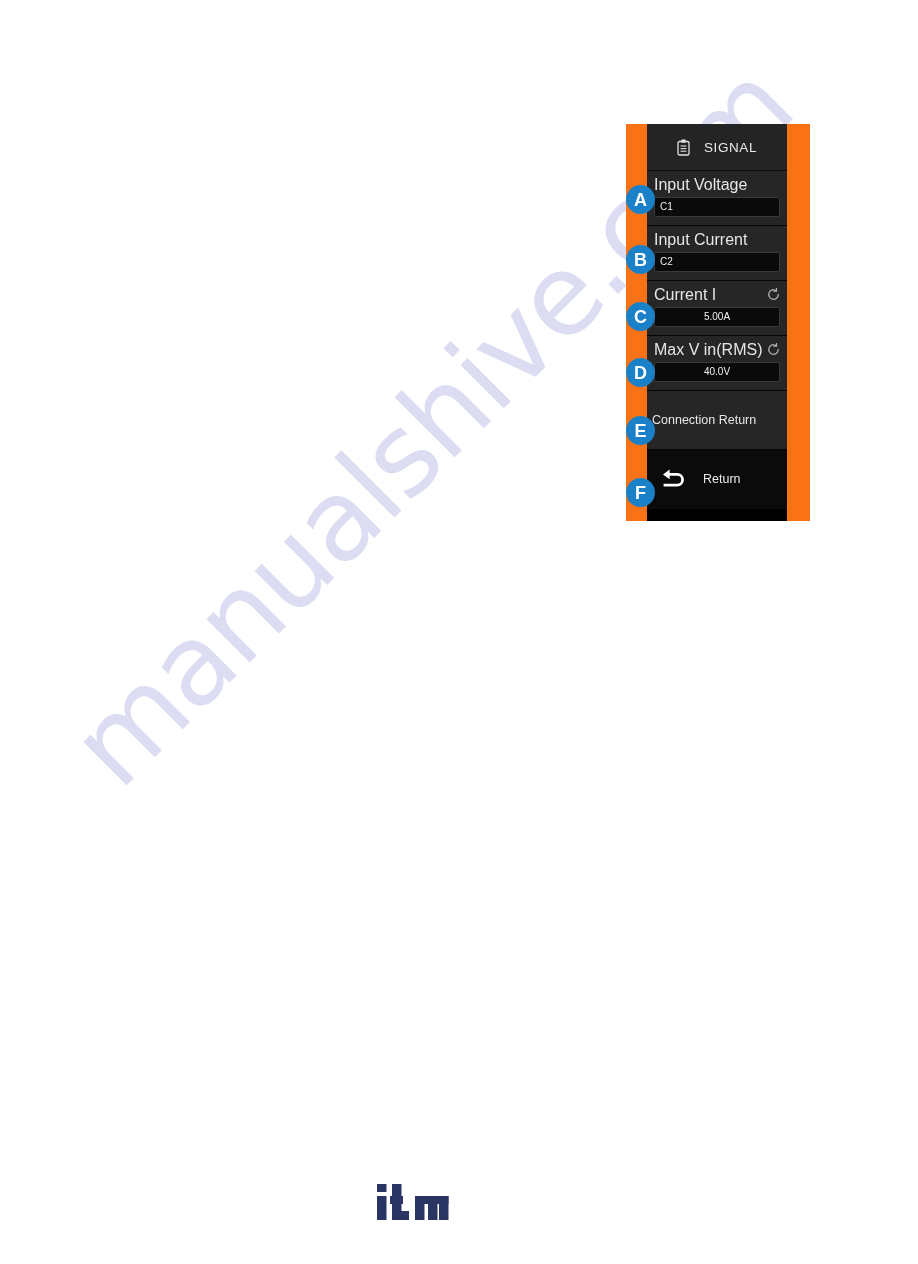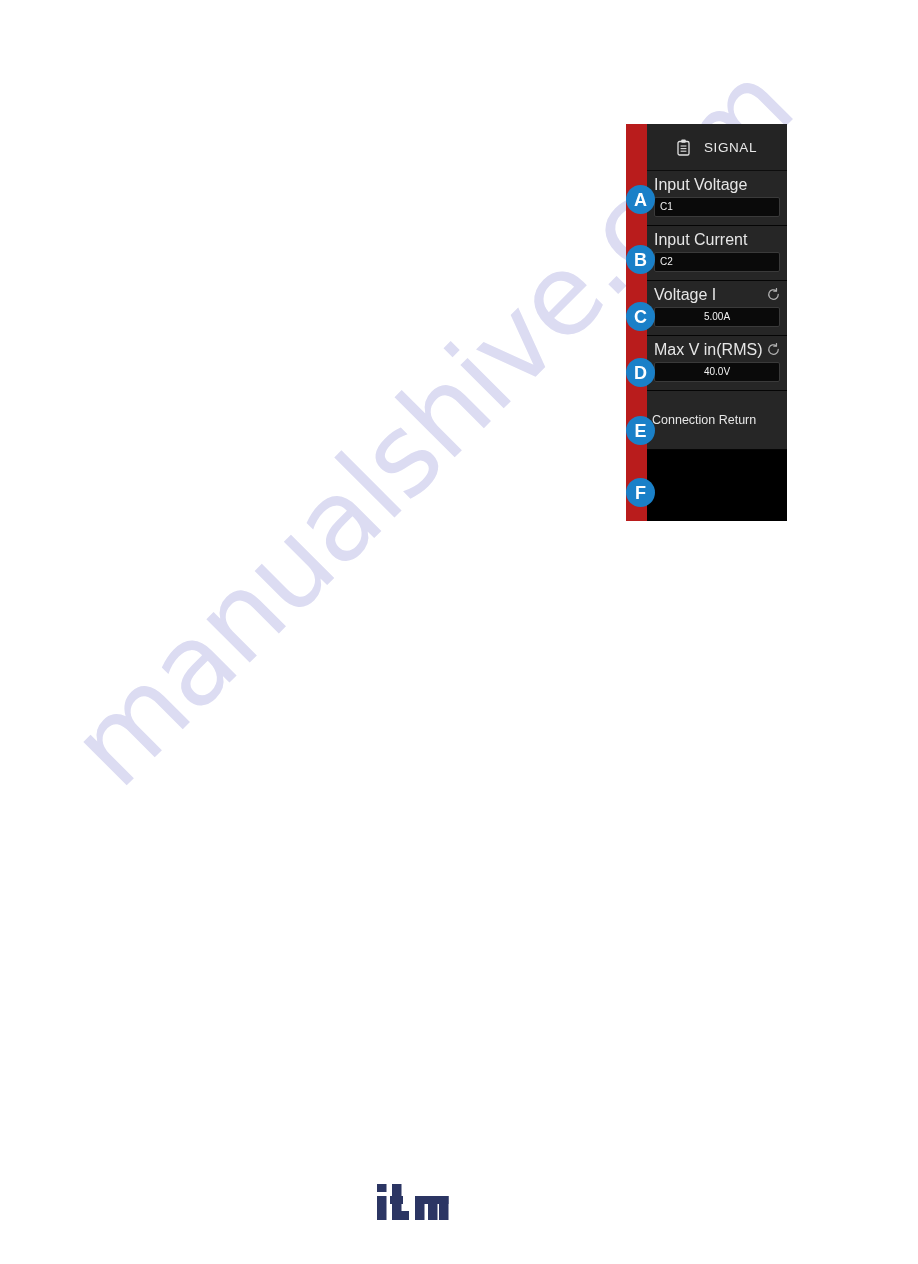--- a/index.html
+++ b/index.html
@@ -38,23 +38,23 @@
     transform: rotate(-45deg);
     transform-origin: 0 50%;
     white-space: nowrap;
   }
 
   
   #scope-panel {
     position: absolute;
     left: 626px;
     top: 124px;
-    width: 161px;
+    width: 184px;
     height: 397px;
-    background: #b91c1c;
+    background: #f97316;
     z-index: 3;
   }
   
   .panel-col {
     position: absolute;
     left: 21px;
     top: 0;
     width: 140px;
     height: 397px;
     background: #000000;
@@ -208,21 +208,21 @@
       <div class="row-head">
         <span class="row-label">Input Current</span>
       </div>
       <div class="value-box left">
         <span class="val">C2</span>
       </div>
     </div>
 
     <div class="menu-row">
       <div class="row-head">
-        <span class="row-label">Voltage I</span>
+        <span class="row-label">Current I</span>
         <span>
           <svg class="refresh-icon" width="13" height="13" viewBox="0 0 14 14" aria-hidden="true">
             <path d="M12.1 7 A5.1 5.1 0 1 1 10 2.9" fill="none" stroke="#cfcfcf" stroke-width="1.35" stroke-linecap="round"></path>
             <path d="M10.2 0.6 L10.2 3.4 L7.4 3.4" fill="none" stroke="#cfcfcf" stroke-width="1.35" stroke-linecap="round" stroke-linejoin="round"></path>
           </svg>
         </span>
       </div>
       <div class="value-box right">
         <span class="val">5.00A</span>
       </div>
@@ -240,20 +240,29 @@
       </div>
       <div class="value-box right">
         <span class="val">40.0V</span>
       </div>
     </div>
 
     <div class="guide-row">
       <span class="row-label">Connection Return</span>
     </div>
 
+    <div class="return-row">
+      <span>
+        <svg class="return-icon" width="28" height="24" viewBox="0 0 28 24" aria-hidden="true">
+          <path d="M9.2 6.4 H18.2 a5.4 5.4 0 0 1 0 10.8 H4.6" fill="none" stroke="#ffffff" stroke-width="2.8" stroke-linecap="butt"></path>
+          <path d="M10.6 1.6 L4.0 6.4 L10.6 11.2 Z" fill="#ffffff"></path>
+        </svg>
+      </span>
+      <span class="row-label">Return</span>
+    </div>
 
   </div>
 </div>
 
 <div class="badge" style="left:626px; top:185px;">A</div>
 <div class="badge" style="left:626px; top:245px;">B</div>
 <div class="badge" style="left:626px; top:302px;">C</div>
 <div class="badge" style="left:626px; top:358px;">D</div>
 <div class="badge" style="left:626px; top:416px;">E</div>
 <div class="badge" style="left:626px; top:478px;">F</div>

